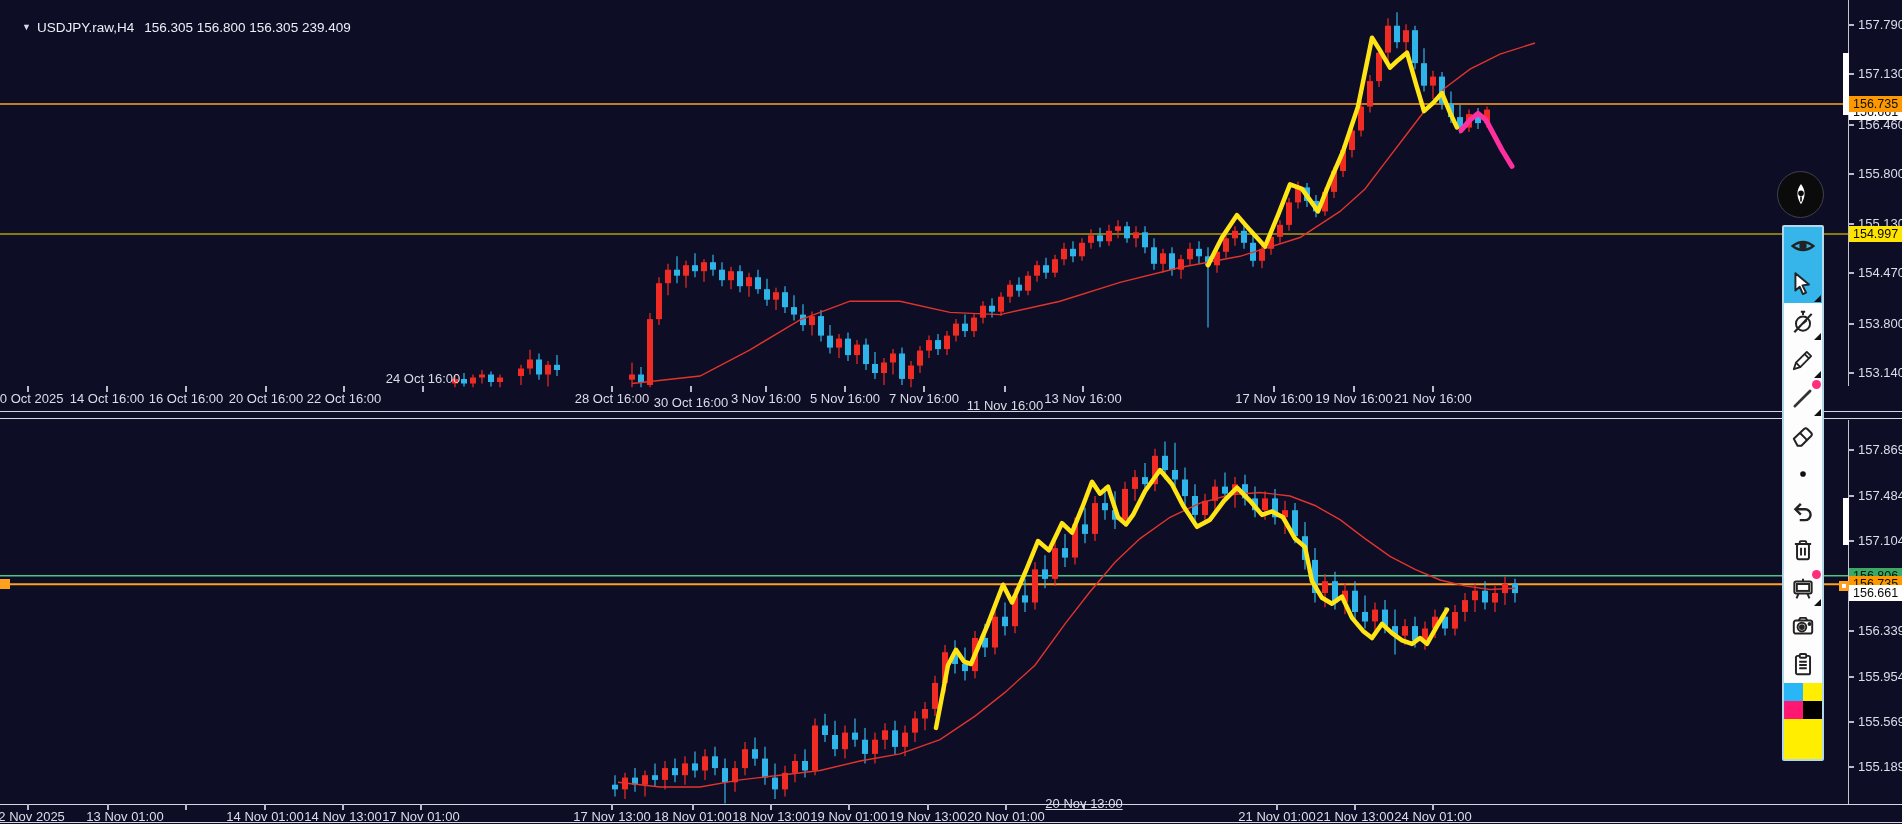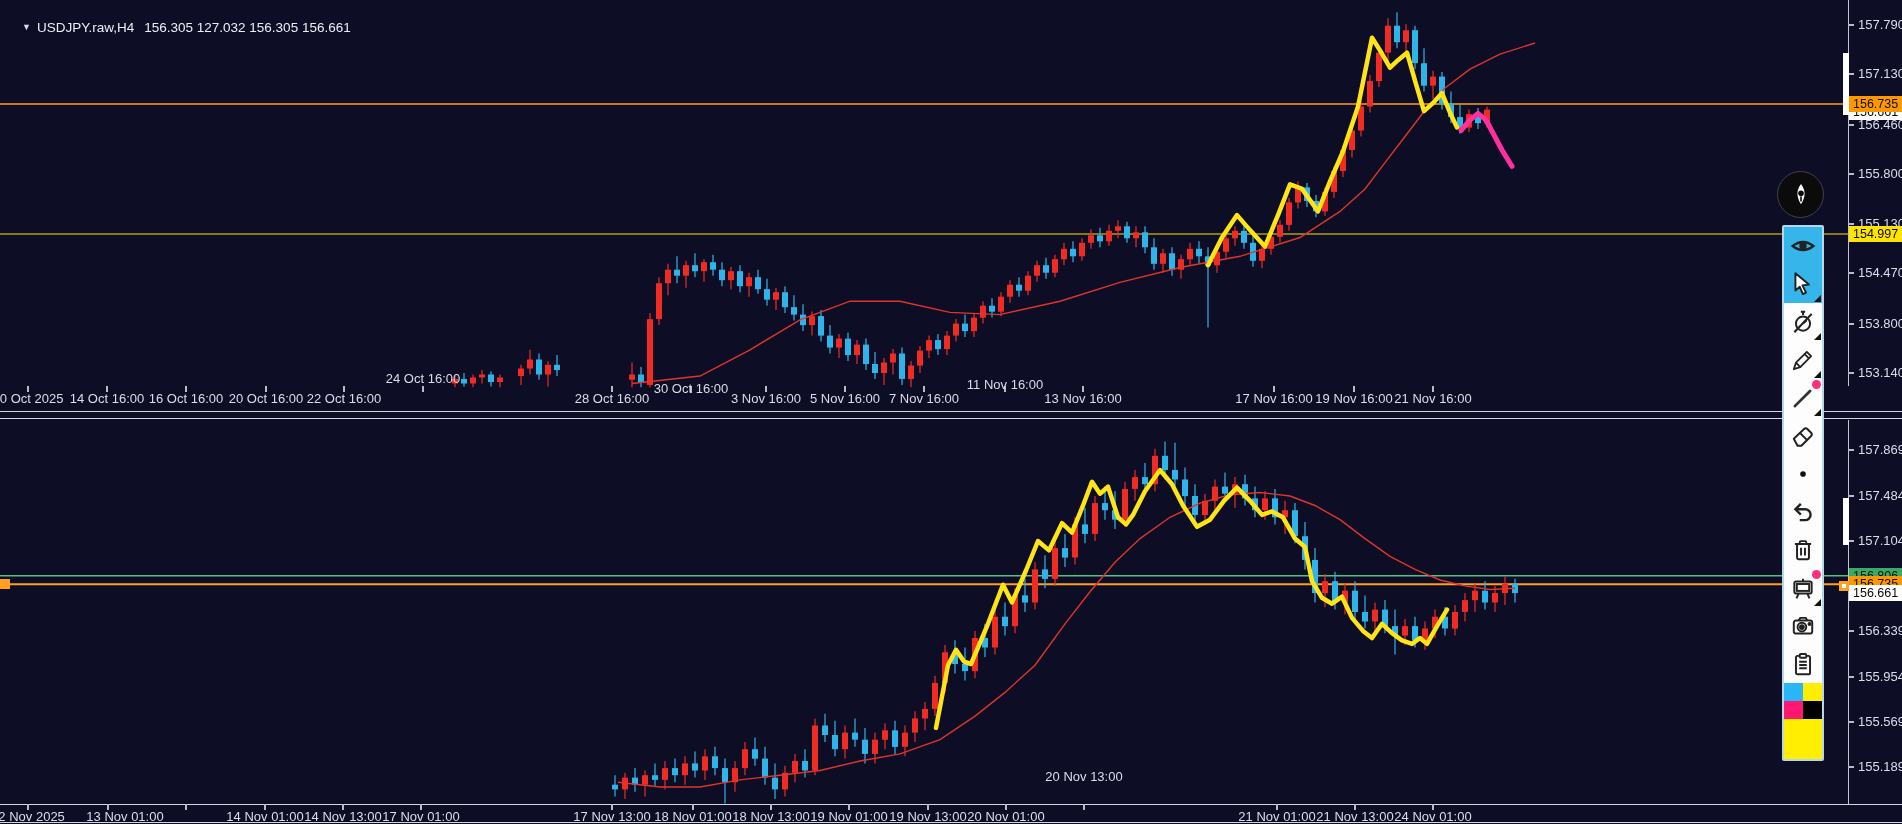--- a/index.html
+++ b/index.html
@@ -457,21 +457,21 @@
         <rect x="1502" y="583.6" width="6" height="9.5" fill="#ef2b24"></rect>
         <line x1="1515" y1="578.8" x2="1515" y2="602.5" stroke="#2fb4ea" stroke-width="1.2"></line>
         <rect x="1512" y="583.6" width="6" height="9.5" fill="#2fb4ea"></rect>
         <polyline points="618,782.3 660,787.0 700,787.0 740,779.9 780,775.2 820,770.5 860,761.0 900,753.9 940,739.7 975,716.1 1005,692.4 1035,665.2 1065,623.8 1090,591.8 1115,562.3 1140,538.6 1170,517.3 1200,503.1 1230,494.8 1260,492.5 1290,496.0 1315,505.5 1340,519.7 1365,538.6 1390,556.4 1415,569.4 1440,580.0 1465,585.9 1490,589.5 1515,588.3" fill="none" stroke="#e0342c" stroke-width="1.4"></polyline>
         <polyline points="936,727.9 948,665.2 956,649.8 964,661.6 971,664.0 988,623.8 1003,584.7 1012,602.5 1026,570.5 1038,541.0 1049,550.4 1062,523.2 1072,532.7 1083,505.5 1092,481.8 1100,493.7 1108,486.6 1118,517.3 1126,524.4 1133,514.9 1145,491.3 1160,470.0 1172,484.2 1183,505.5 1197,526.8 1210,519.7 1224,500.8 1237,487.7 1250,500.8 1262,514.9 1272,511.4 1283,517.3 1295,538.6 1305,546.9 1312,581.2 1322,597.8 1332,603.7 1342,596.6 1352,617.9 1363,630.9 1372,638.0 1382,623.8 1392,633.2 1402,640.3 1412,643.9 1420,638.0 1427,643.9 1437,626.1 1447,609.6" fill="none" stroke="#ffe416" stroke-width="4.5" stroke-linejoin="round" stroke-linecap="round"></polyline>
       </g>
       <line x1="0" y1="804.5" x2="1902" y2="804.5" stroke="#d4d7e0" stroke-width="1"></line>
     </svg>
 
   <div class="title-row" id="title-h4" style="top: 5px;">
-    <span class="tri">▼</span><span>USDJPY.raw,H4</span><span class="ohlc">156.305 127.032 156.305 156.661</span>
+    <span class="tri">▼</span><span>USDJPY.raw,H4</span><span class="ohlc">156.305 156.800 156.305 239.409</span>
   </div>
 
   <div id="gen-layer">
       <div class="plot-hotspot" style="top:0px;height:388px;"></div>
       <div class="axis-col" style="top:0px;height:386px;"></div>
       <div class="ptick" style="left:1848px;top:24px;"></div>
       <div class="plabel" style="top:17px;">157.790</div>
       <div class="ptick" style="left:1848px;top:73px;"></div>
       <div class="plabel" style="top:66px;">157.130</div>
       <div class="ptick" style="left:1848px;top:124px;"></div>
@@ -499,29 +499,29 @@
       <div class="tlabel" style="left:186px;top:391px;">16 Oct 16:00</div>
       <div class="ttick" style="left:265px;top:386px;"></div>
       <div class="tlabel" style="left:266px;top:391px;">20 Oct 16:00</div>
       <div class="ttick" style="left:343px;top:386px;"></div>
       <div class="tlabel" style="left:344px;top:391px;">22 Oct 16:00</div>
       <div class="ttick" style="left:422px;top:386px;"></div>
       <div class="tlabel" style="left:423px;top:371px;">24 Oct 16:00</div>
       <div class="ttick" style="left:611px;top:386px;"></div>
       <div class="tlabel" style="left:612px;top:391px;">28 Oct 16:00</div>
       <div class="ttick" style="left:690px;top:386px;"></div>
-      <div class="tlabel" style="left:691px;top:381px;">30 Oct 16:00</div>
+      <div class="tlabel" style="left:691px;top:395px;">30 Oct 16:00</div>
       <div class="ttick" style="left:765px;top:386px;"></div>
       <div class="tlabel" style="left:766px;top:391px;">3 Nov 16:00</div>
       <div class="ttick" style="left:844px;top:386px;"></div>
       <div class="tlabel" style="left:845px;top:391px;">5 Nov 16:00</div>
       <div class="ttick" style="left:923px;top:386px;"></div>
       <div class="tlabel" style="left:924px;top:391px;">7 Nov 16:00</div>
       <div class="ttick" style="left:1004px;top:386px;"></div>
-      <div class="tlabel" style="left:1005px;top:377px;">11 Nov 16:00</div>
+      <div class="tlabel" style="left:1005px;top:398px;">11 Nov 16:00</div>
       <div class="ttick" style="left:1082px;top:386px;"></div>
       <div class="tlabel" style="left:1083px;top:391px;">13 Nov 16:00</div>
       <div class="ttick" style="left:1273px;top:386px;"></div>
       <div class="tlabel" style="left:1274px;top:391px;">17 Nov 16:00</div>
       <div class="ttick" style="left:1353px;top:386px;"></div>
       <div class="tlabel" style="left:1354px;top:391px;">19 Nov 16:00</div>
       <div class="ttick" style="left:1432px;top:386px;"></div>
       <div class="tlabel" style="left:1433px;top:391px;">21 Nov 16:00</div>
       <div class="plot-hotspot" style="top:420px;height:385px;"></div>
       <div class="axis-col" style="top:420px;height:384px;"></div>
@@ -564,21 +564,21 @@
       <div class="tlabel" style="left:693px;top:809px;">18 Nov 01:00</div>
       <div class="ttick" style="left:770px;top:804px;"></div>
       <div class="tlabel" style="left:771px;top:809px;">18 Nov 13:00</div>
       <div class="ttick" style="left:848px;top:804px;"></div>
       <div class="tlabel" style="left:849px;top:809px;">19 Nov 01:00</div>
       <div class="ttick" style="left:927px;top:804px;"></div>
       <div class="tlabel" style="left:928px;top:809px;">19 Nov 13:00</div>
       <div class="ttick" style="left:1005px;top:804px;"></div>
       <div class="tlabel" style="left:1006px;top:809px;text-decoration:underline;">20 Nov 01:00</div>
       <div class="ttick" style="left:1083px;top:804px;"></div>
-      <div class="tlabel" style="left:1084px;top:769px;">20 Nov 13:00</div>
+      <div class="tlabel" style="left:1084px;top:796px;text-decoration:underline;">20 Nov 13:00</div>
       <div class="ttick" style="left:1276px;top:804px;"></div>
       <div class="tlabel" style="left:1277px;top:809px;">21 Nov 01:00</div>
       <div class="ttick" style="left:1354px;top:804px;"></div>
       <div class="tlabel" style="left:1355px;top:809px;">21 Nov 13:00</div>
       <div class="ttick" style="left:1432px;top:804px;"></div>
       <div class="tlabel" style="left:1433px;top:809px;">24 Nov 01:00</div>
       <div class="hline-sep" style="top:411px;"></div>
       <div class="hline-sep" style="top:418px;"></div>
       <div class="hline-sep" style="top:822px;"></div>
     </div>

